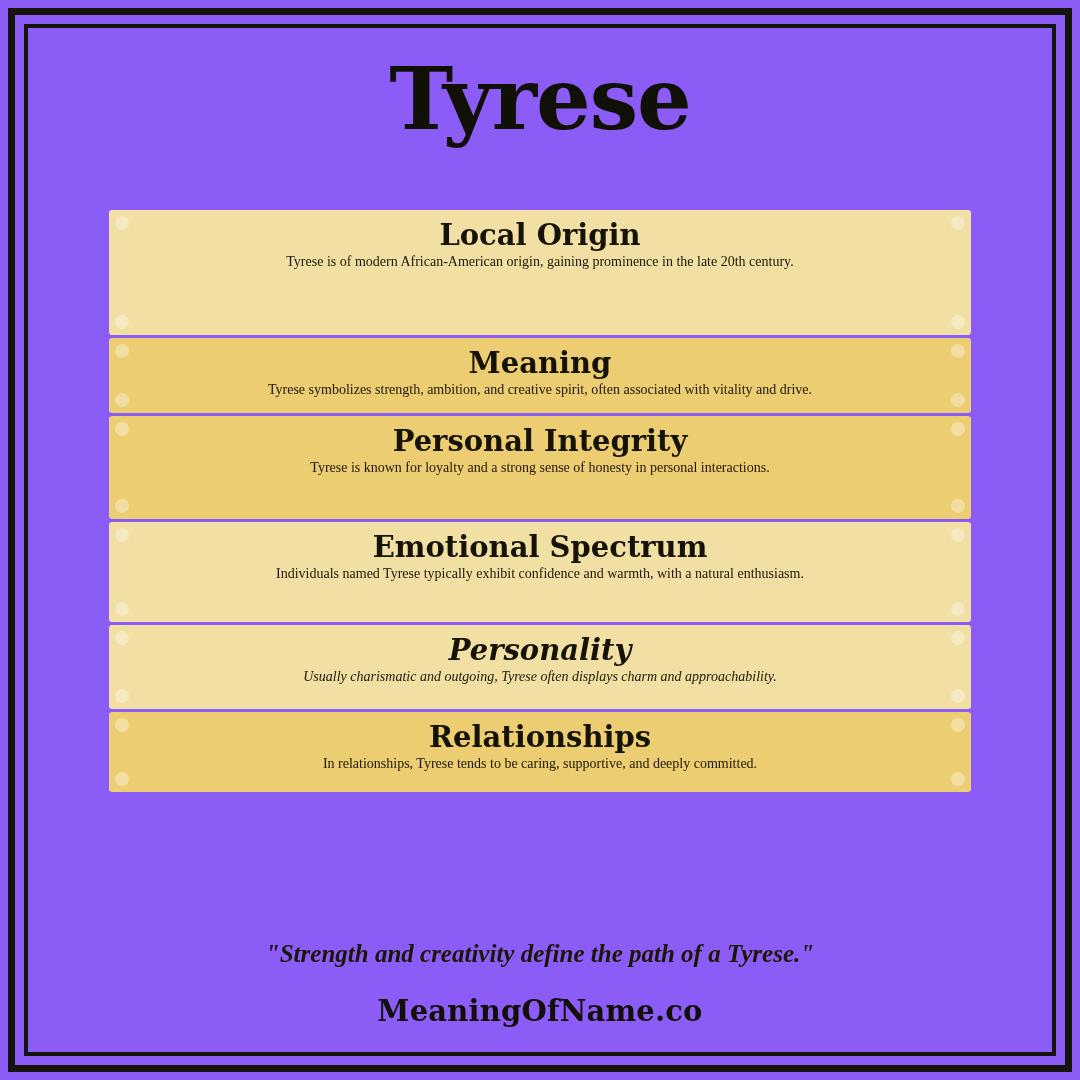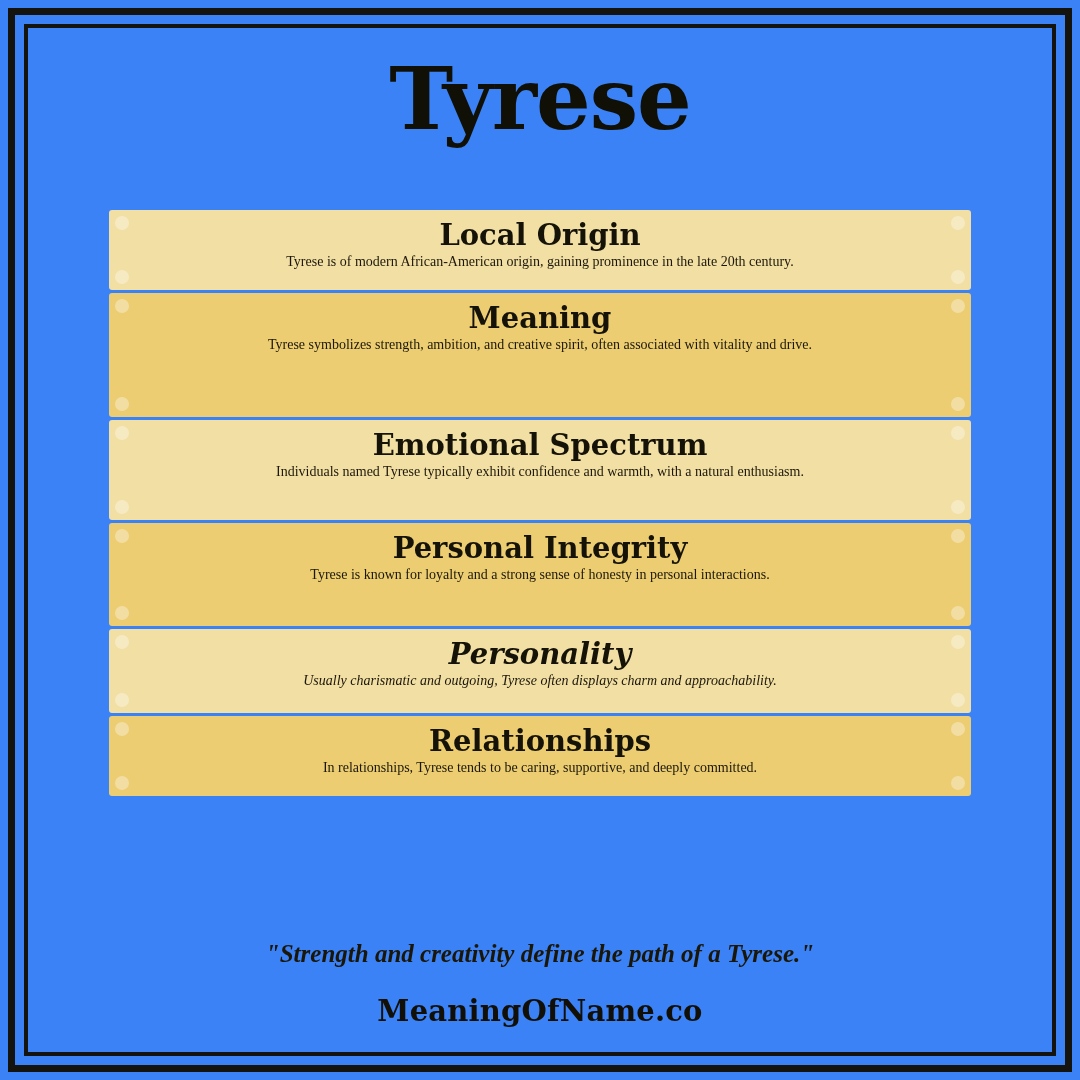--- a/index.html
+++ b/index.html
@@ -10,21 +10,21 @@
     width: 1080px;
     height: 1080px;
     background: #e8b93e;
     font-family: "Liberation Serif", serif;
     overflow: hidden;
   }
   .poster {
     position: relative;
     width: 1080px;
     height: 1080px;
-    background: #3b82f6;
+    background: #8b5cf6;
     box-sizing: border-box;
   }
   
   .frame-outer {
     position: absolute;
     left: 8px;
     top: 8px;
     right: 8px;
     bottom: 8px;
     border: 7px solid #15130d;
@@ -74,22 +74,22 @@
     padding: 10px 26px 14px 26px;
     text-align: center;
     border-radius: 3px;
   }
   .card.light {
     background: #f2dfa4;
   }
   .card.dark {
     background: #eccd72;
   }
-  .card.c1 { height: 80px; }
-  .card.c2 { height: 124px; }
+  .card.c1 { height: 125px; }
+  .card.c2 { height: 75px; }
   .card.c3 { height: 100px; }
   .card.c4 { height: 103px; }
   .card.c5 { height: 84px; font-style: italic; }
   .card.c6 { height: 80px; }
   
   .notch {
     position: absolute;
     width: 14px;
     height: 14px;
     border-radius: 50%;
@@ -161,36 +161,36 @@
 
       <div class="card dark c2">
         <span class="notch tl"></span>
         <span class="notch tr"></span>
         <span class="notch bl"></span>
         <span class="notch br"></span>
         <div class="card-title">Meaning</div>
         <div class="card-text">Tyrese symbolizes strength, ambition, and creative spirit, often associated with vitality and drive.</div>
       </div>
 
+      <div class="card dark c4">
+        <span class="notch tl"></span>
+        <span class="notch tr"></span>
+        <span class="notch bl"></span>
+        <span class="notch br"></span>
+        <div class="card-title">Personal Integrity</div>
+        <div class="card-text">Tyrese is known for loyalty and a strong sense of honesty in personal interactions.</div>
+      </div>
+
       <div class="card light c3">
         <span class="notch tl"></span>
         <span class="notch tr"></span>
         <span class="notch bl"></span>
         <span class="notch br"></span>
         <div class="card-title">Emotional Spectrum</div>
         <div class="card-text">Individuals named Tyrese typically exhibit confidence and warmth, with a natural enthusiasm.</div>
-      </div>
-
-      <div class="card dark c4">
-        <span class="notch tl"></span>
-        <span class="notch tr"></span>
-        <span class="notch bl"></span>
-        <span class="notch br"></span>
-        <div class="card-title">Personal Integrity</div>
-        <div class="card-text">Tyrese is known for loyalty and a strong sense of honesty in personal interactions.</div>
       </div>
 
       <div class="card light c5">
         <span class="notch tl"></span>
         <span class="notch tr"></span>
         <span class="notch bl"></span>
         <span class="notch br"></span>
         <div class="card-title">Personality</div>
         <div class="card-text">Usually charismatic and outgoing, Tyrese often displays charm and approachability.</div>
       </div>

